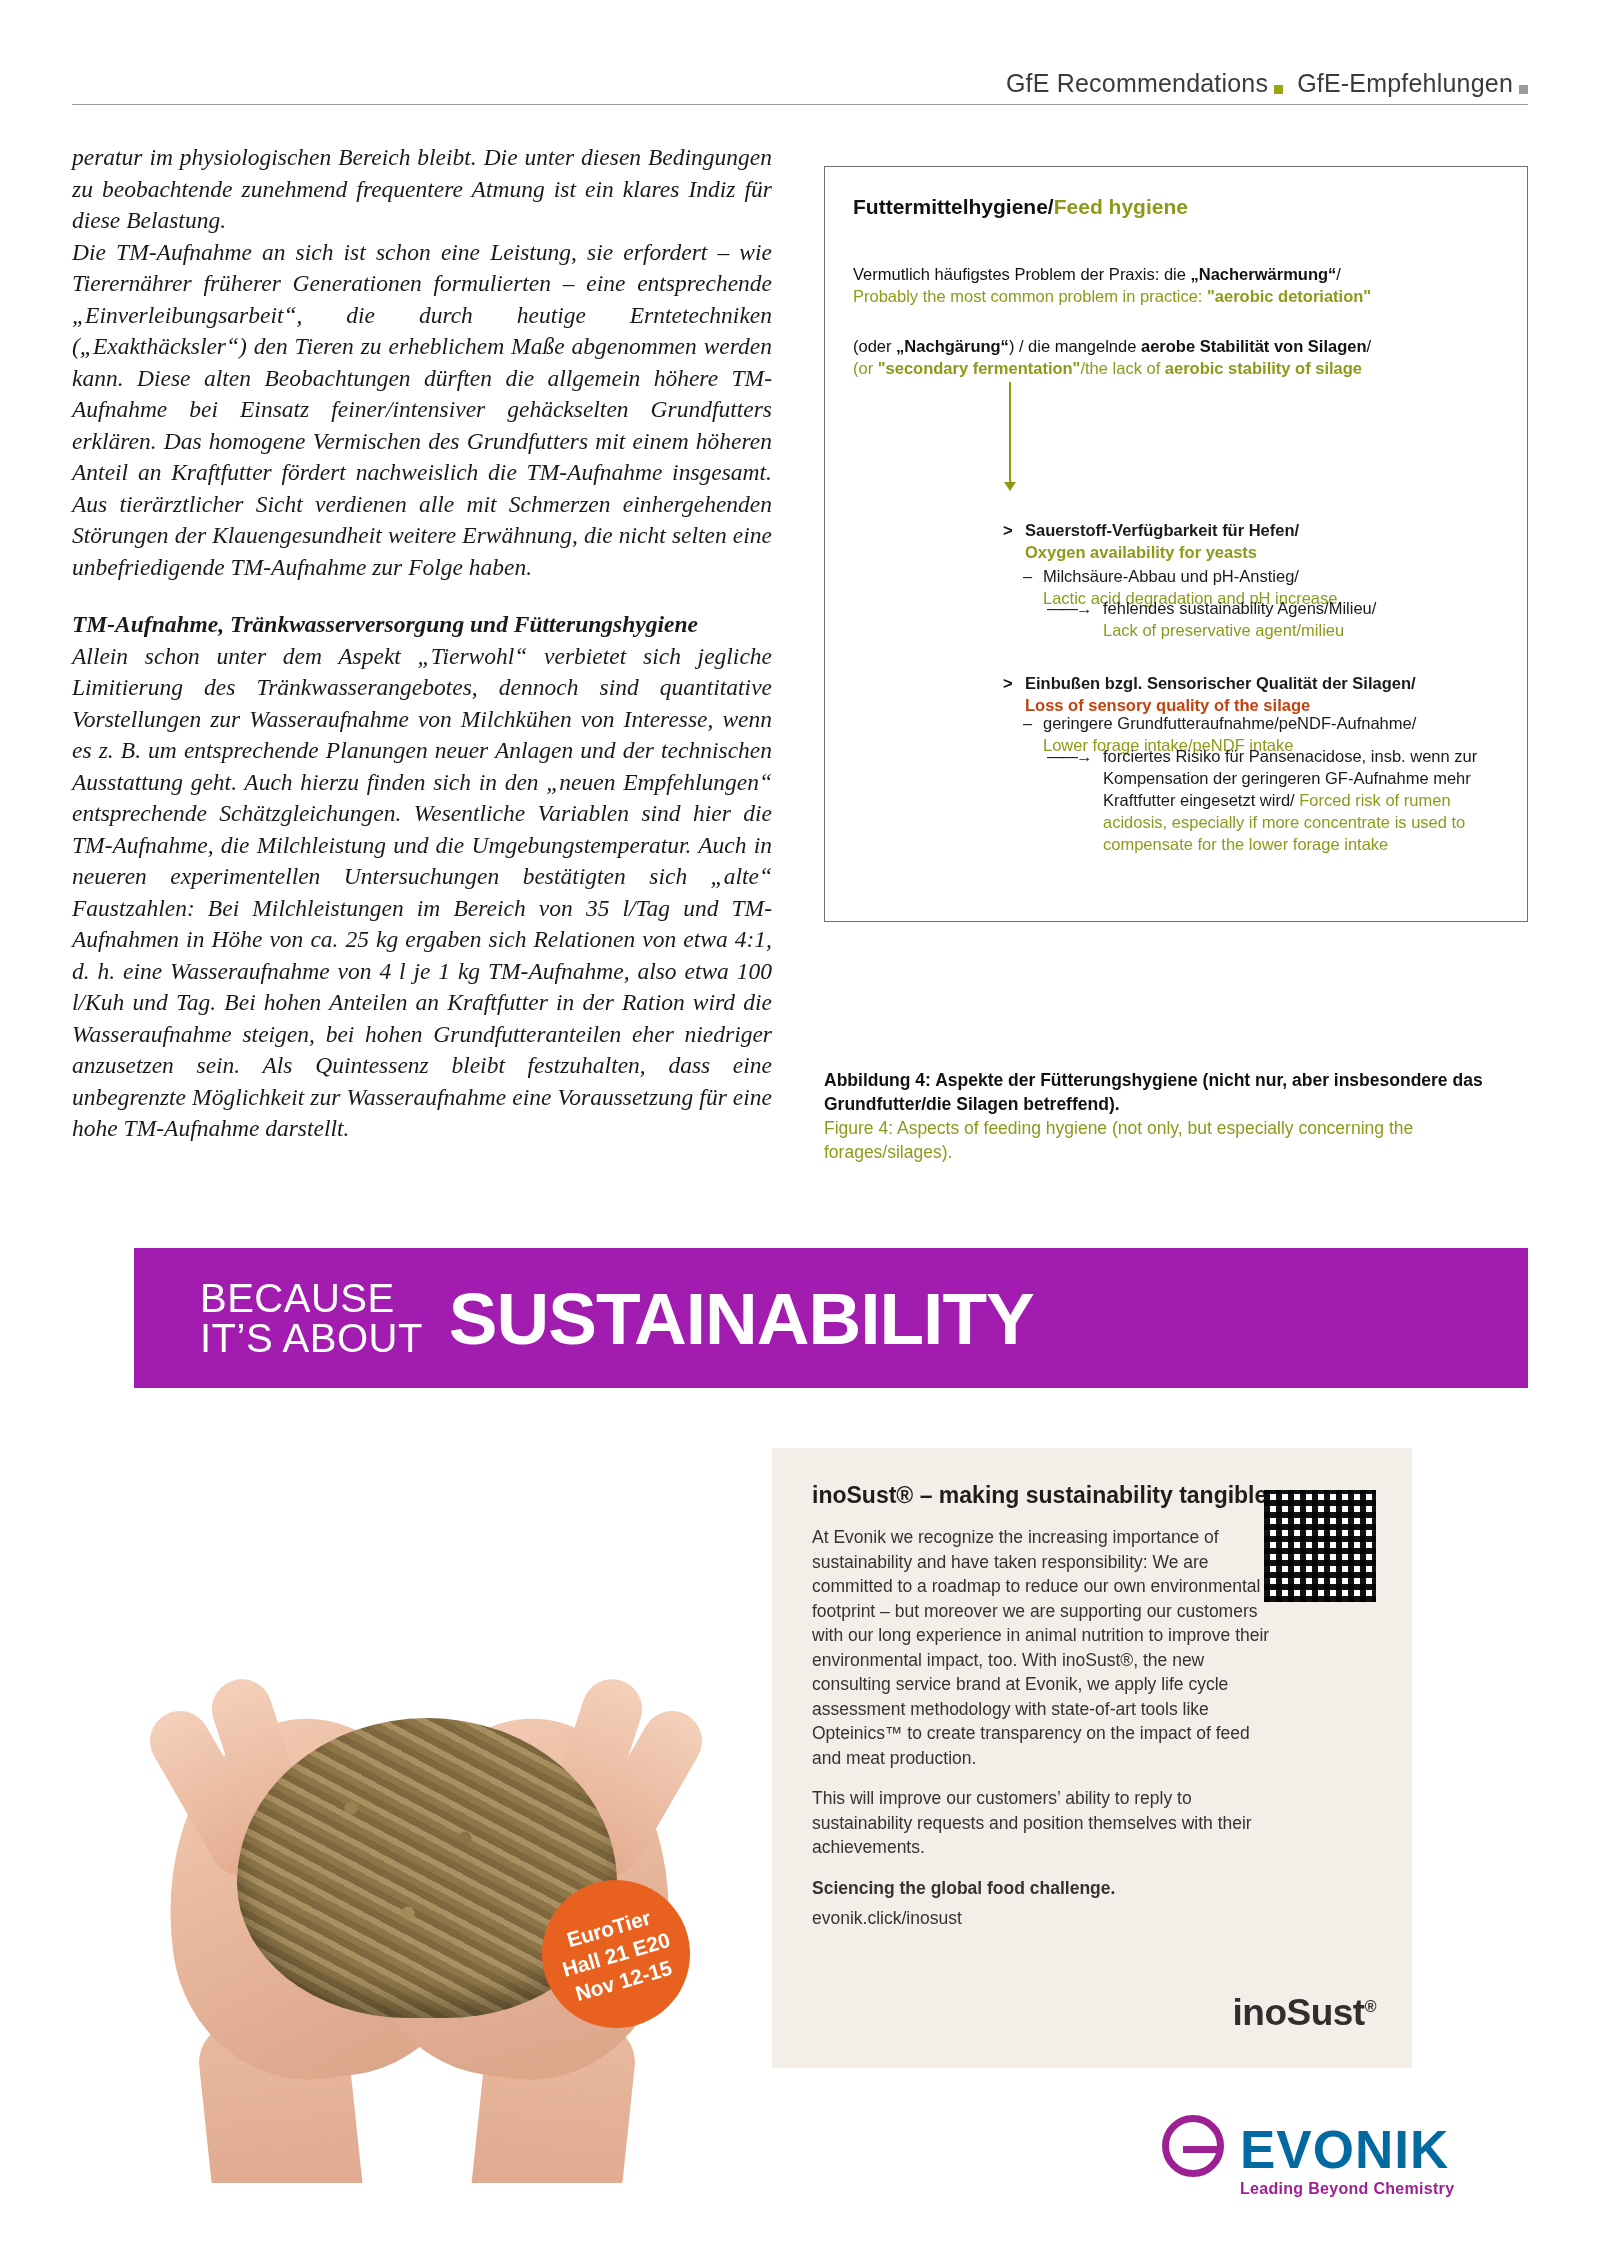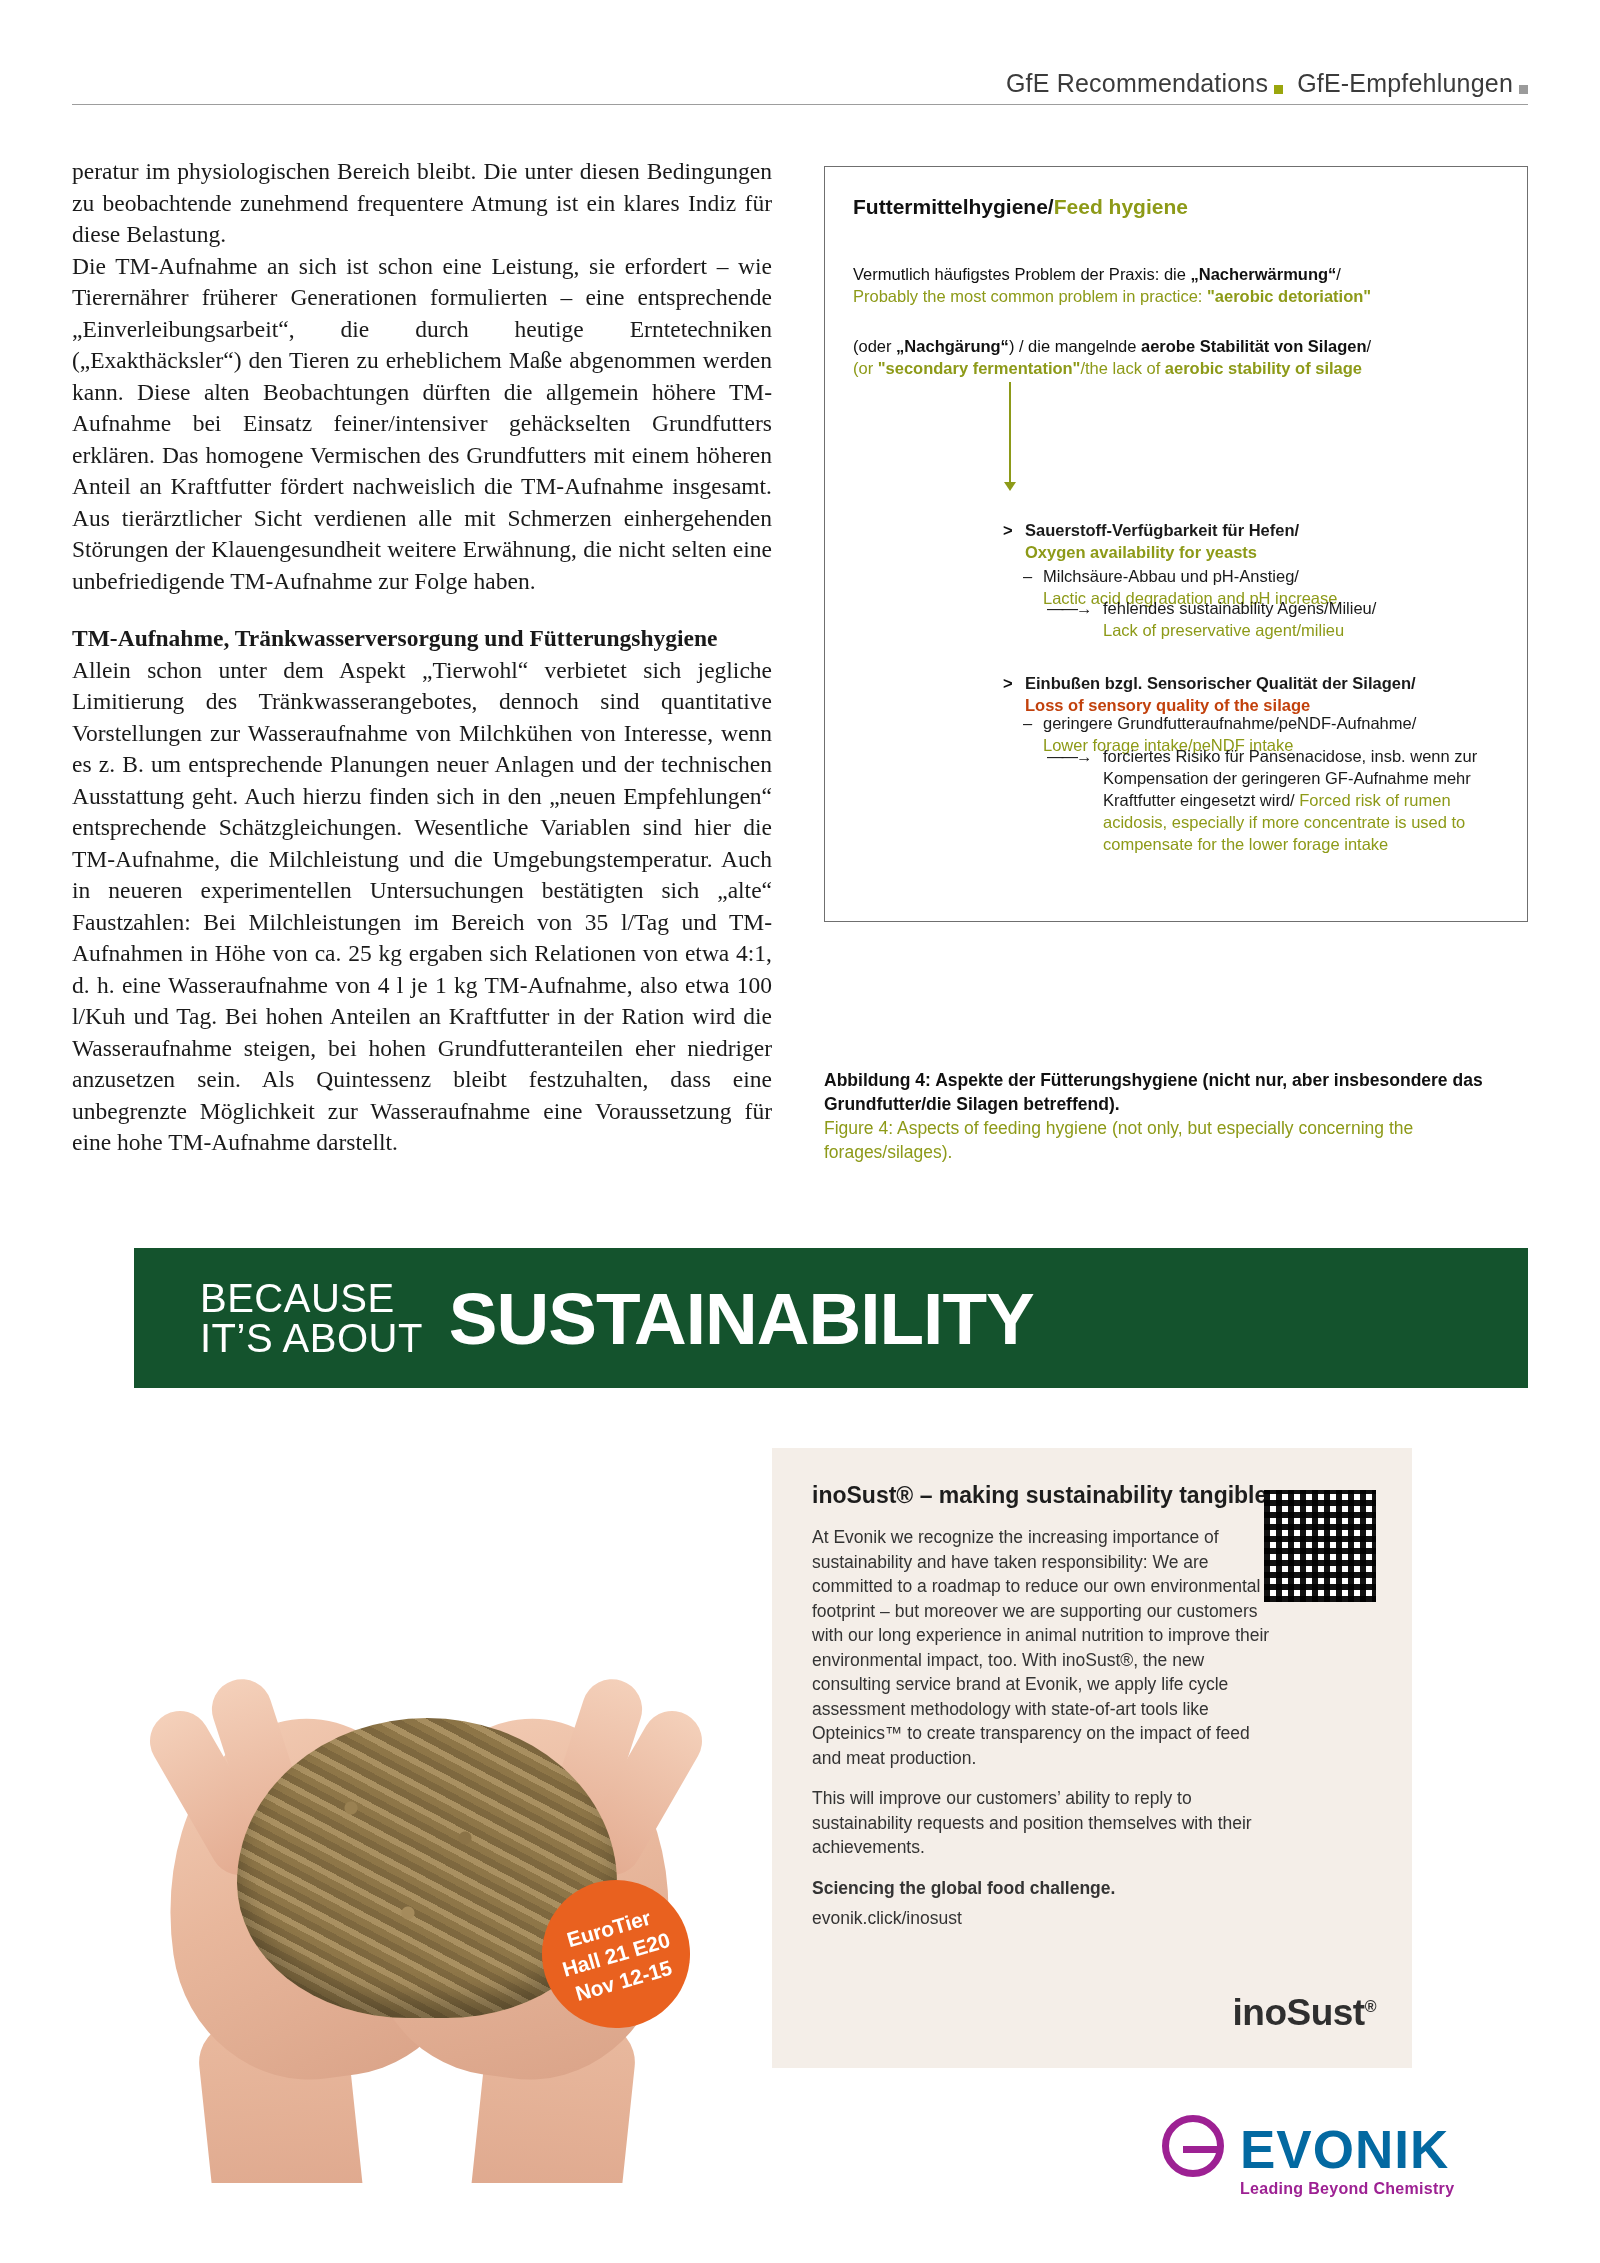--- a/index.html
+++ b/index.html
@@ -26,23 +26,24 @@
     margin:0 14px 4px 6px;
   }
   .header .sq.gray { background:#9b9b9b; margin-right:0; }
   .header-rule {
     position:absolute; left:72px; top:104px; width:1456px; height:1px;
     background:#9d9d9d;
   }
 
   
   .left-col {
-    position:absolute; left:72px; top:156px; width:700px;
+    position:absolute; left:72px; top:142px; width:700px;
     font-size:23.5px; line-height:31.5px; text-align:justify;
     hyphens:auto;
+    font-style:italic;
   }
   .left-col p { margin:0 0 0 0; }
   .left-col h3 {
     font-size:23.5px; line-height:31.5px; margin:26px 0 0 0;
     font-weight:bold; font-family:"Liberation Serif", serif;
   }
 
   
   .figbox {
     position:absolute; left:824px; top:166px; width:704px; height:756px;
@@ -104,21 +105,21 @@
   .caption .en { color:#8d9a18; display:block; margin-top:0; }
 
   
   .ad {
     position:absolute; left:72px; top:1248px; width:1456px; height:935px;
     background:#ffffff;
     font-family:"Liberation Sans", sans-serif;
   }
   .ad-banner {
     position:absolute; left:62px; top:0; width:1394px; height:140px;
-    background:#14532d;
+    background:#a21caf;
     display:flex; align-items:center;
   }
   .ad-banner .small {
     color:#fff; font-size:40px; line-height:40px; margin-left:66px;
     letter-spacing:.5px;
   }
   .ad-banner .small .l2t { display:block; }
   .ad-banner .big {
     color:#fff; font-size:73px; font-weight:bold; letter-spacing:-1px;
     margin-left:26px;

